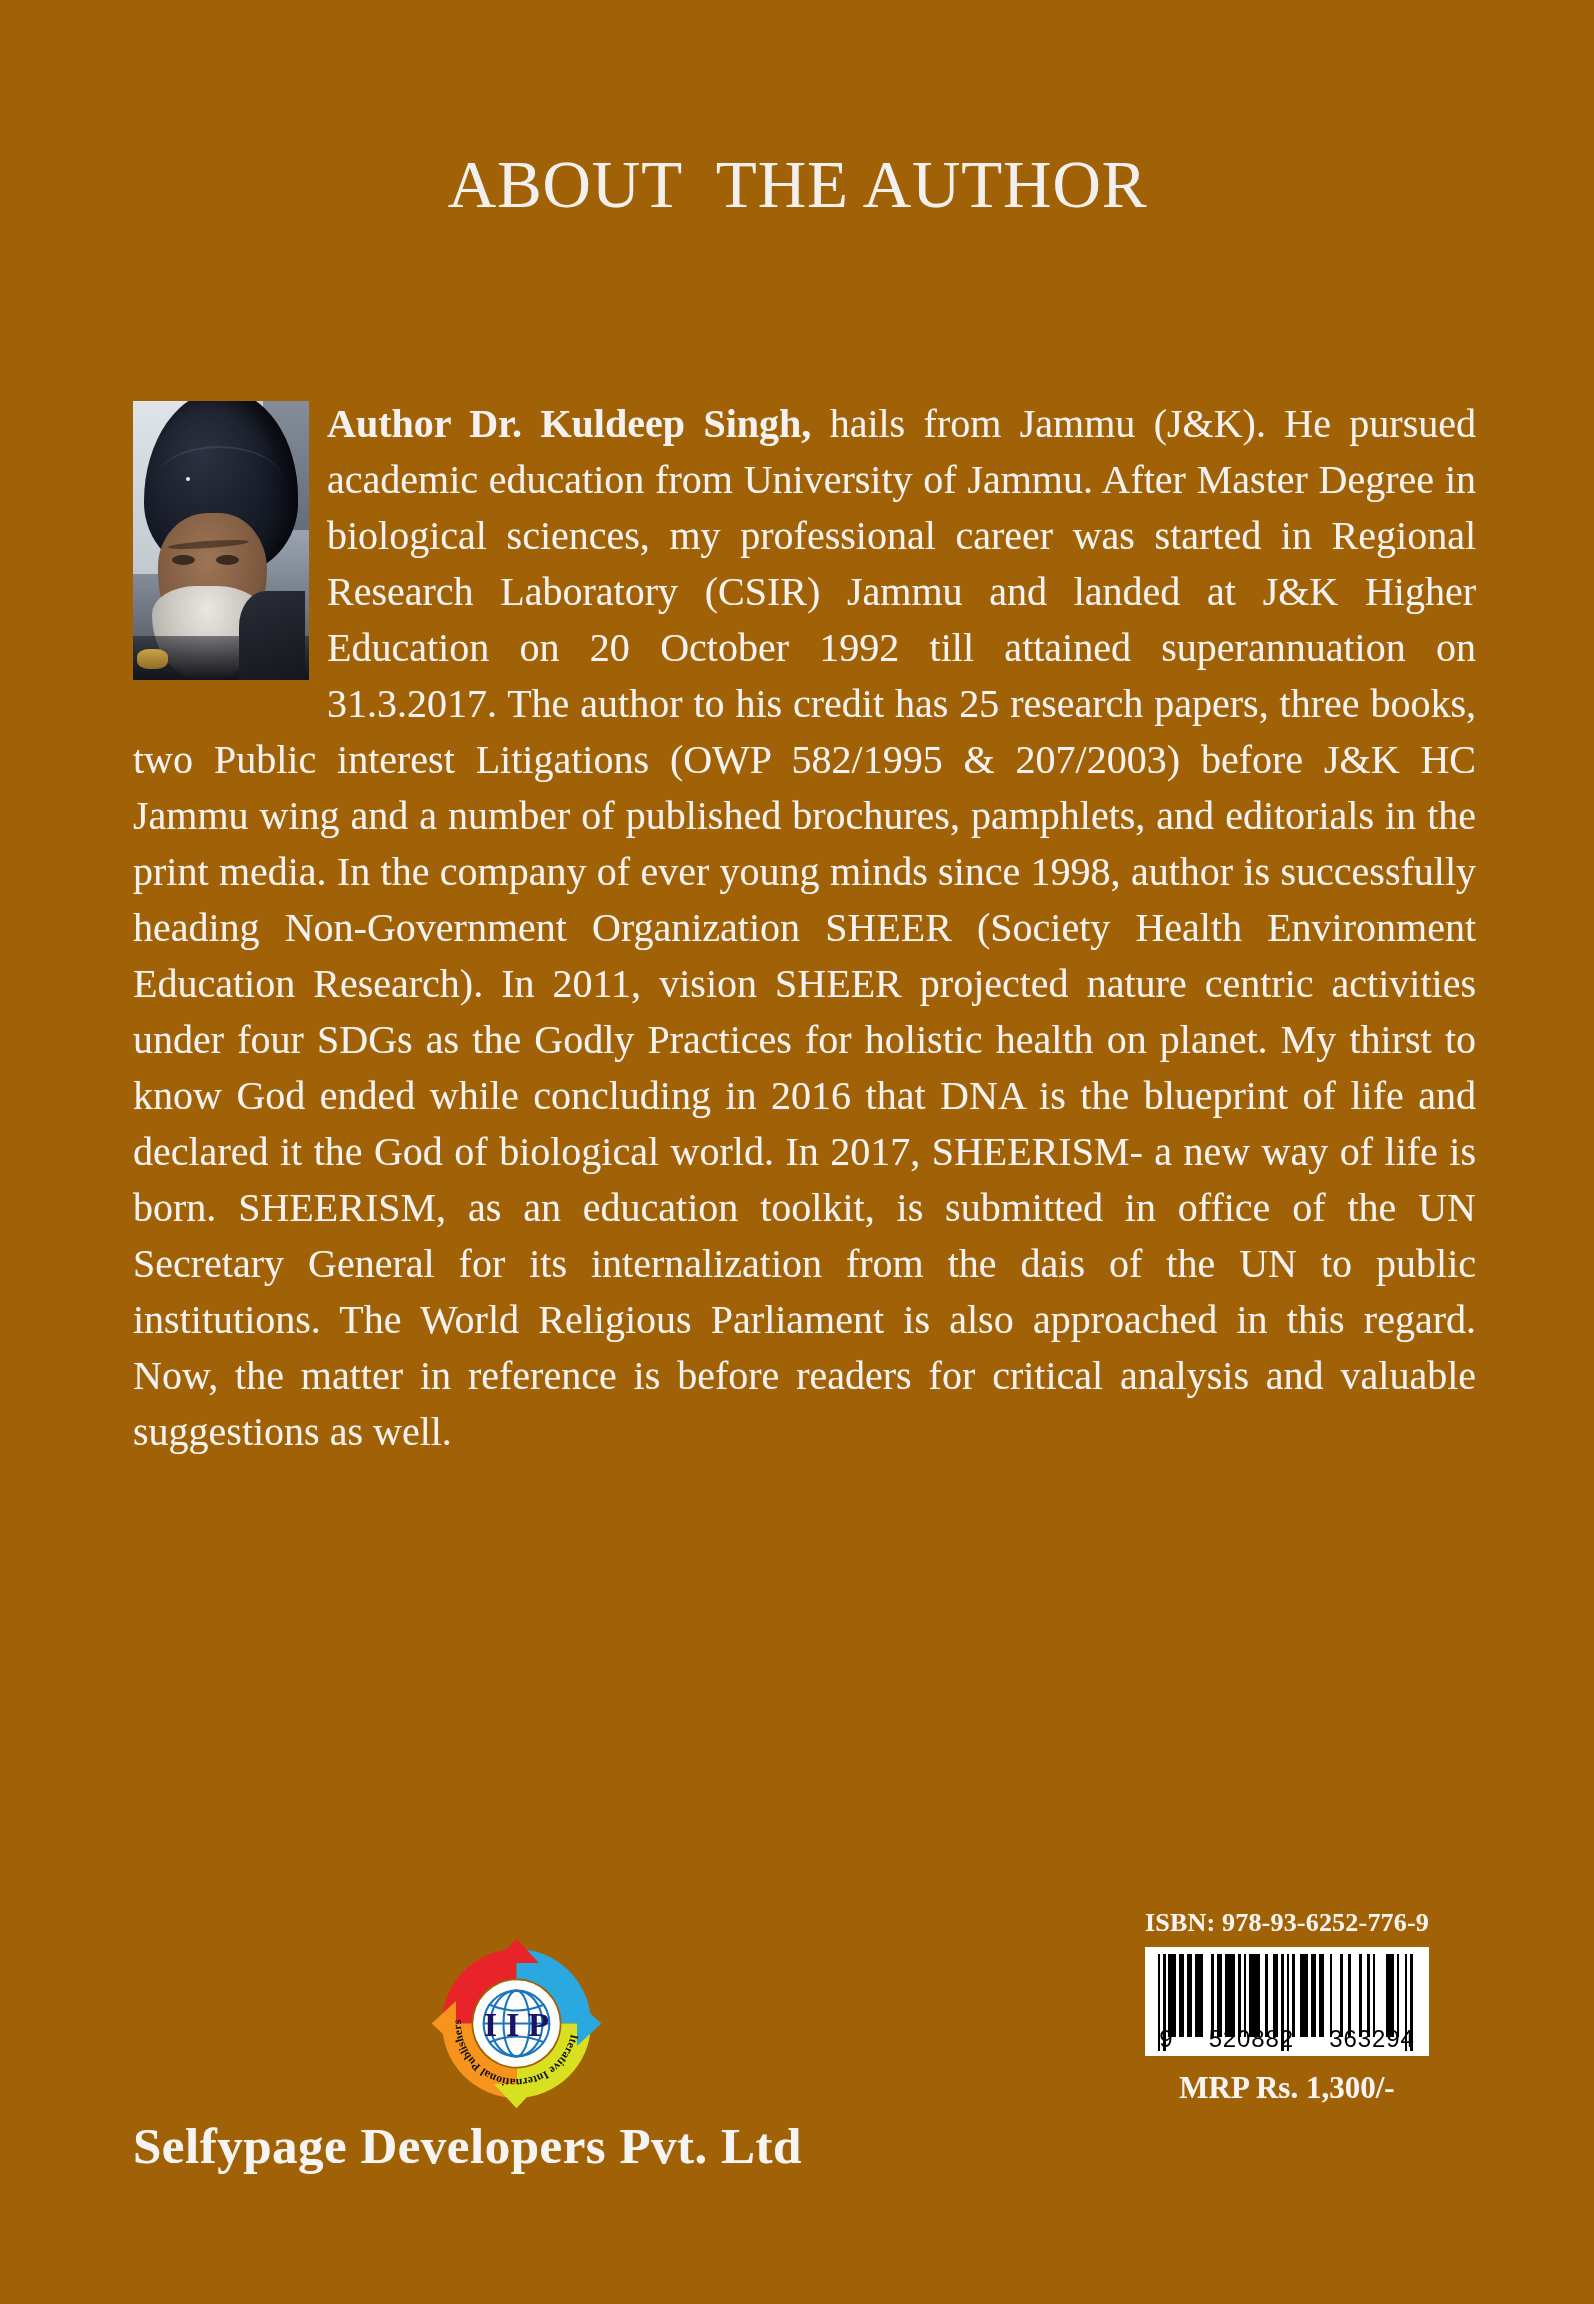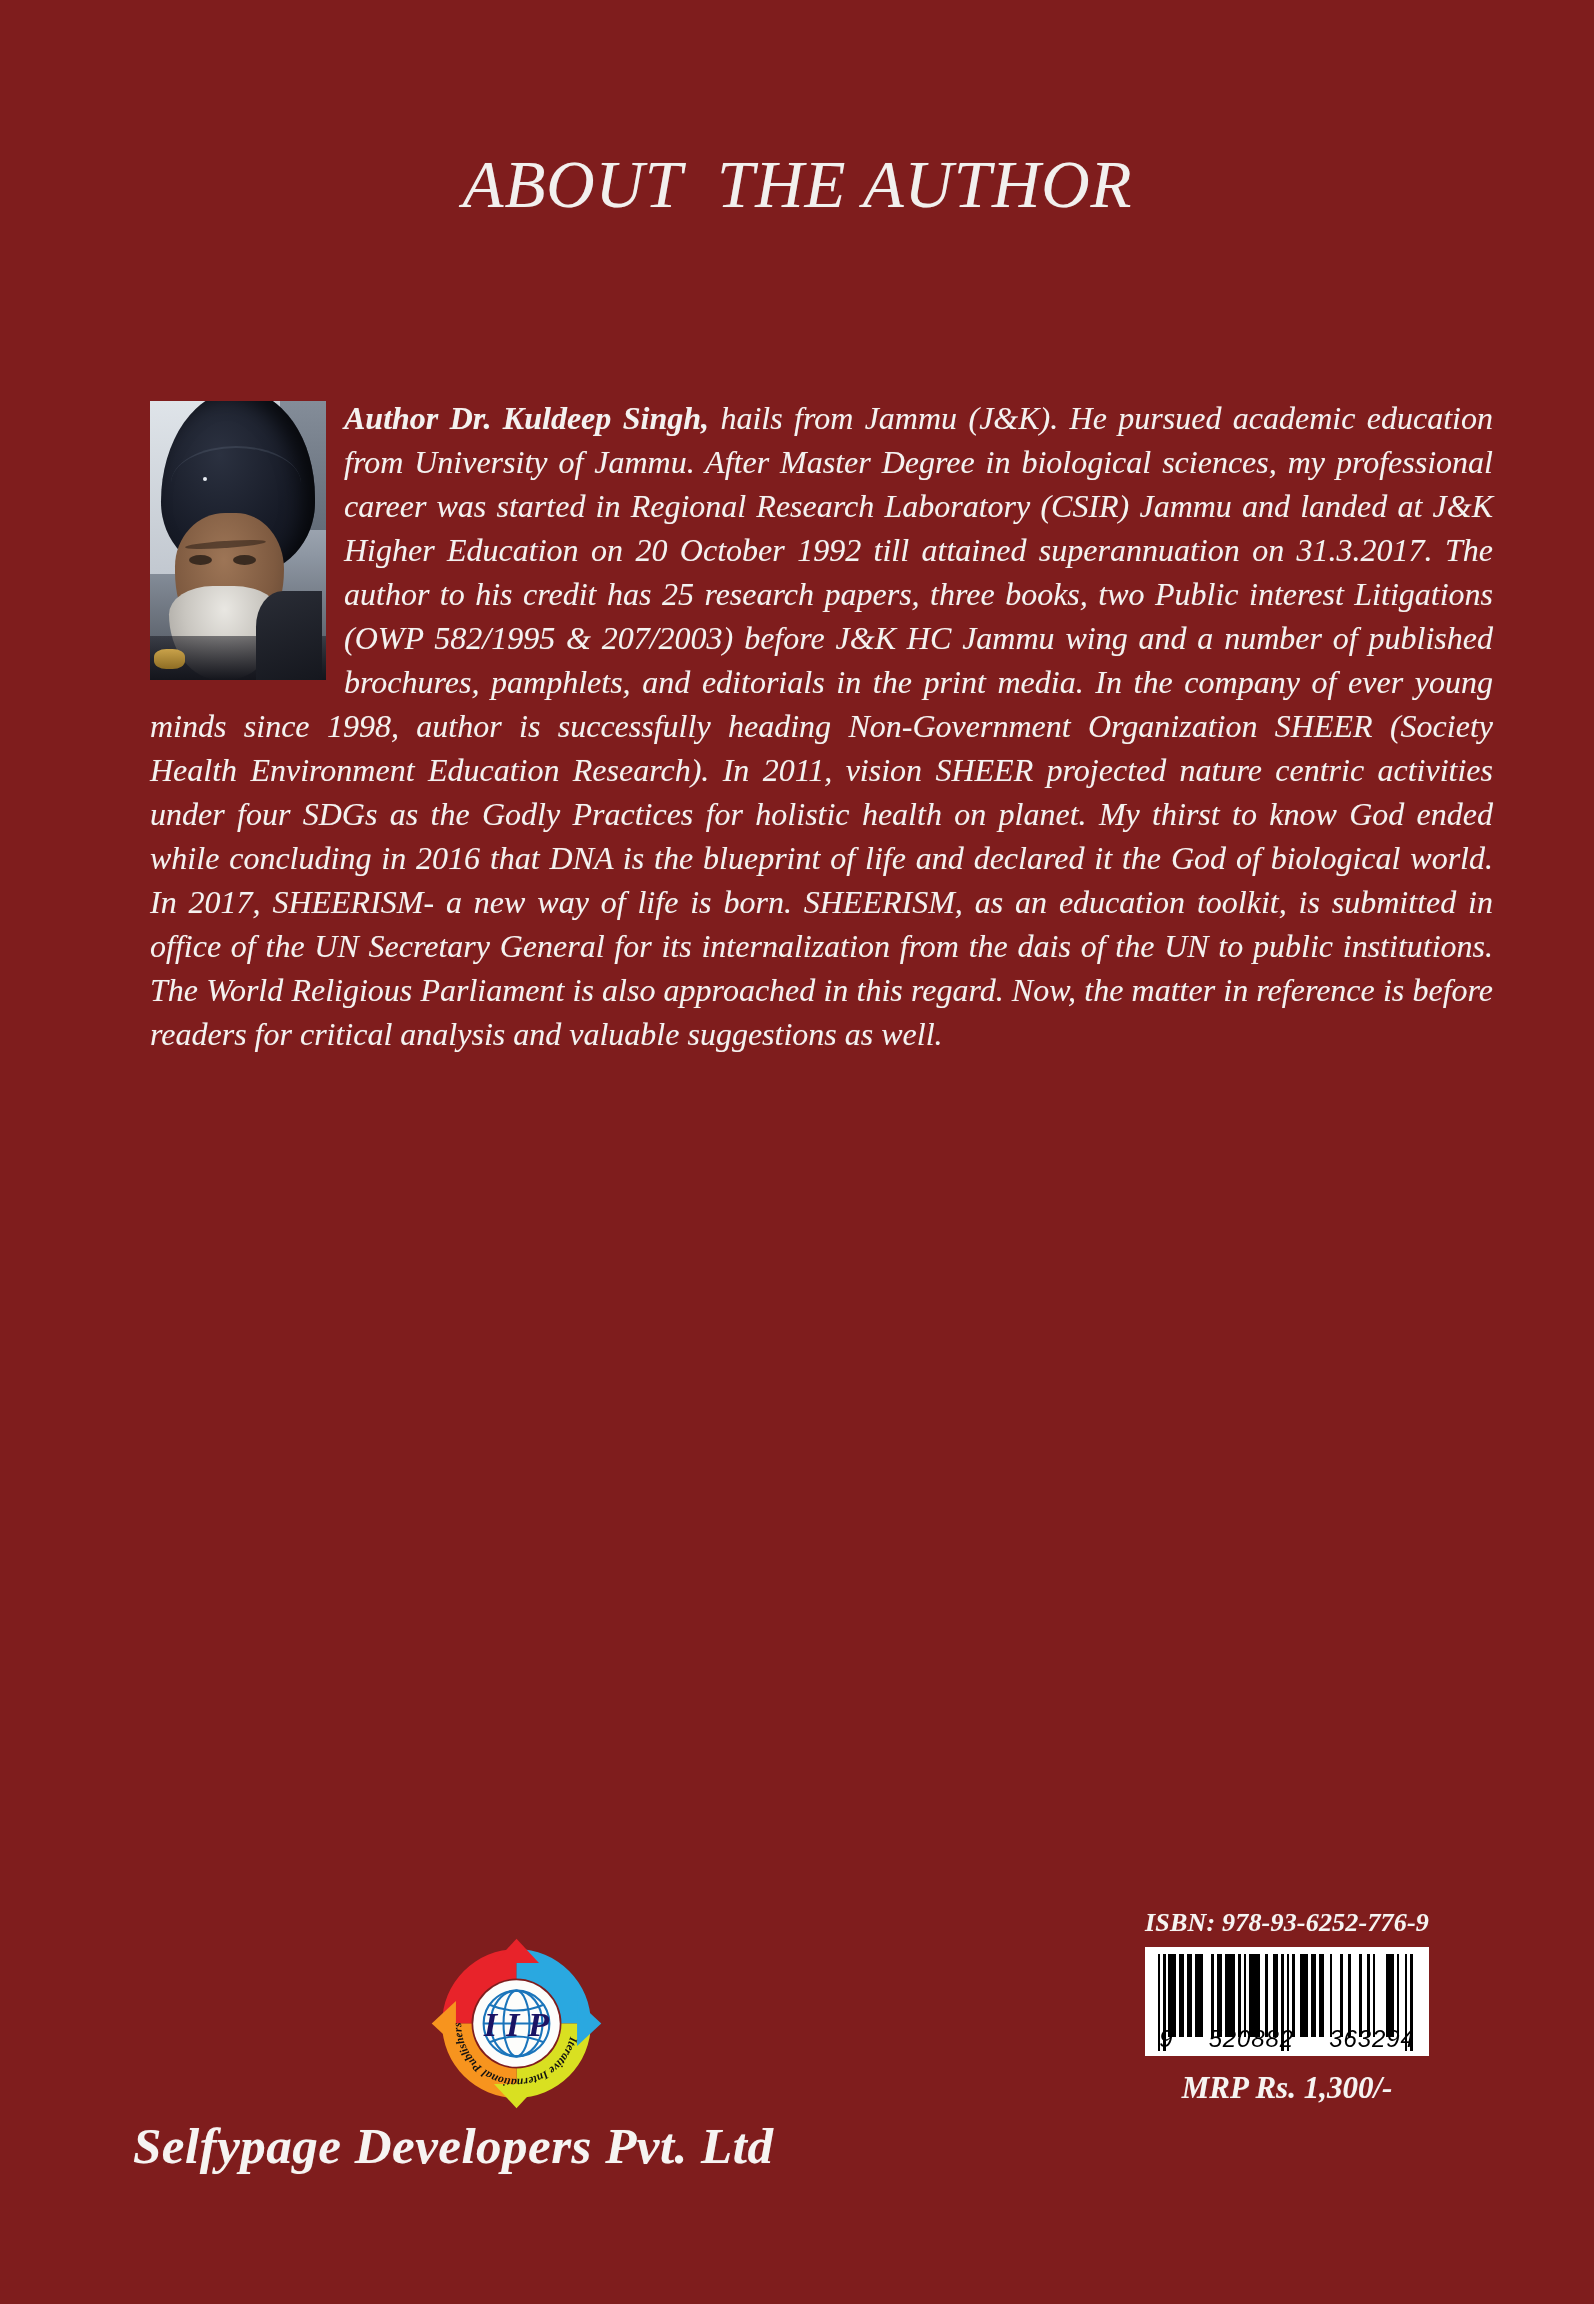--- a/index.html
+++ b/index.html
@@ -12,22 +12,21 @@
     height: 2304px;
     position: relative;
     overflow: hidden;
     font-family: "Liberation Serif", "DejaVu Serif", serif;
     color: #ffffff;
   }
 
   .page {
     position: absolute;
     inset: 0;
-    background: #7f1d1d;
-    font-style: italic;
+    background: #a16207;
   }
 
   
   .title {
     position: absolute;
     top: 151px;
     left: 0;
     width: 1595px;
     text-align: center;
     font-size: 67px;
@@ -35,24 +34,24 @@
     letter-spacing: 0.9px;
     color: #f2f0ee;
     white-space: pre;
     text-shadow: 0 0 0.9px rgba(255,255,255,0.35);
   }
 
   
   .bio {
     position: absolute;
     top: 396px;
-    left: 150px;
+    left: 133px;
     width: 1343px;
-    font-size: 32px;
-    line-height: 44px;
+    font-size: 40px;
+    line-height: 56px;
     text-align: justify;
     text-justify: inter-word;
     color: #f4f2f0;
     text-shadow: 0 0 0.9px rgba(255,255,255,0.3);
   }
   .bio .lead {
     font-weight: bold;
   }
 
   

